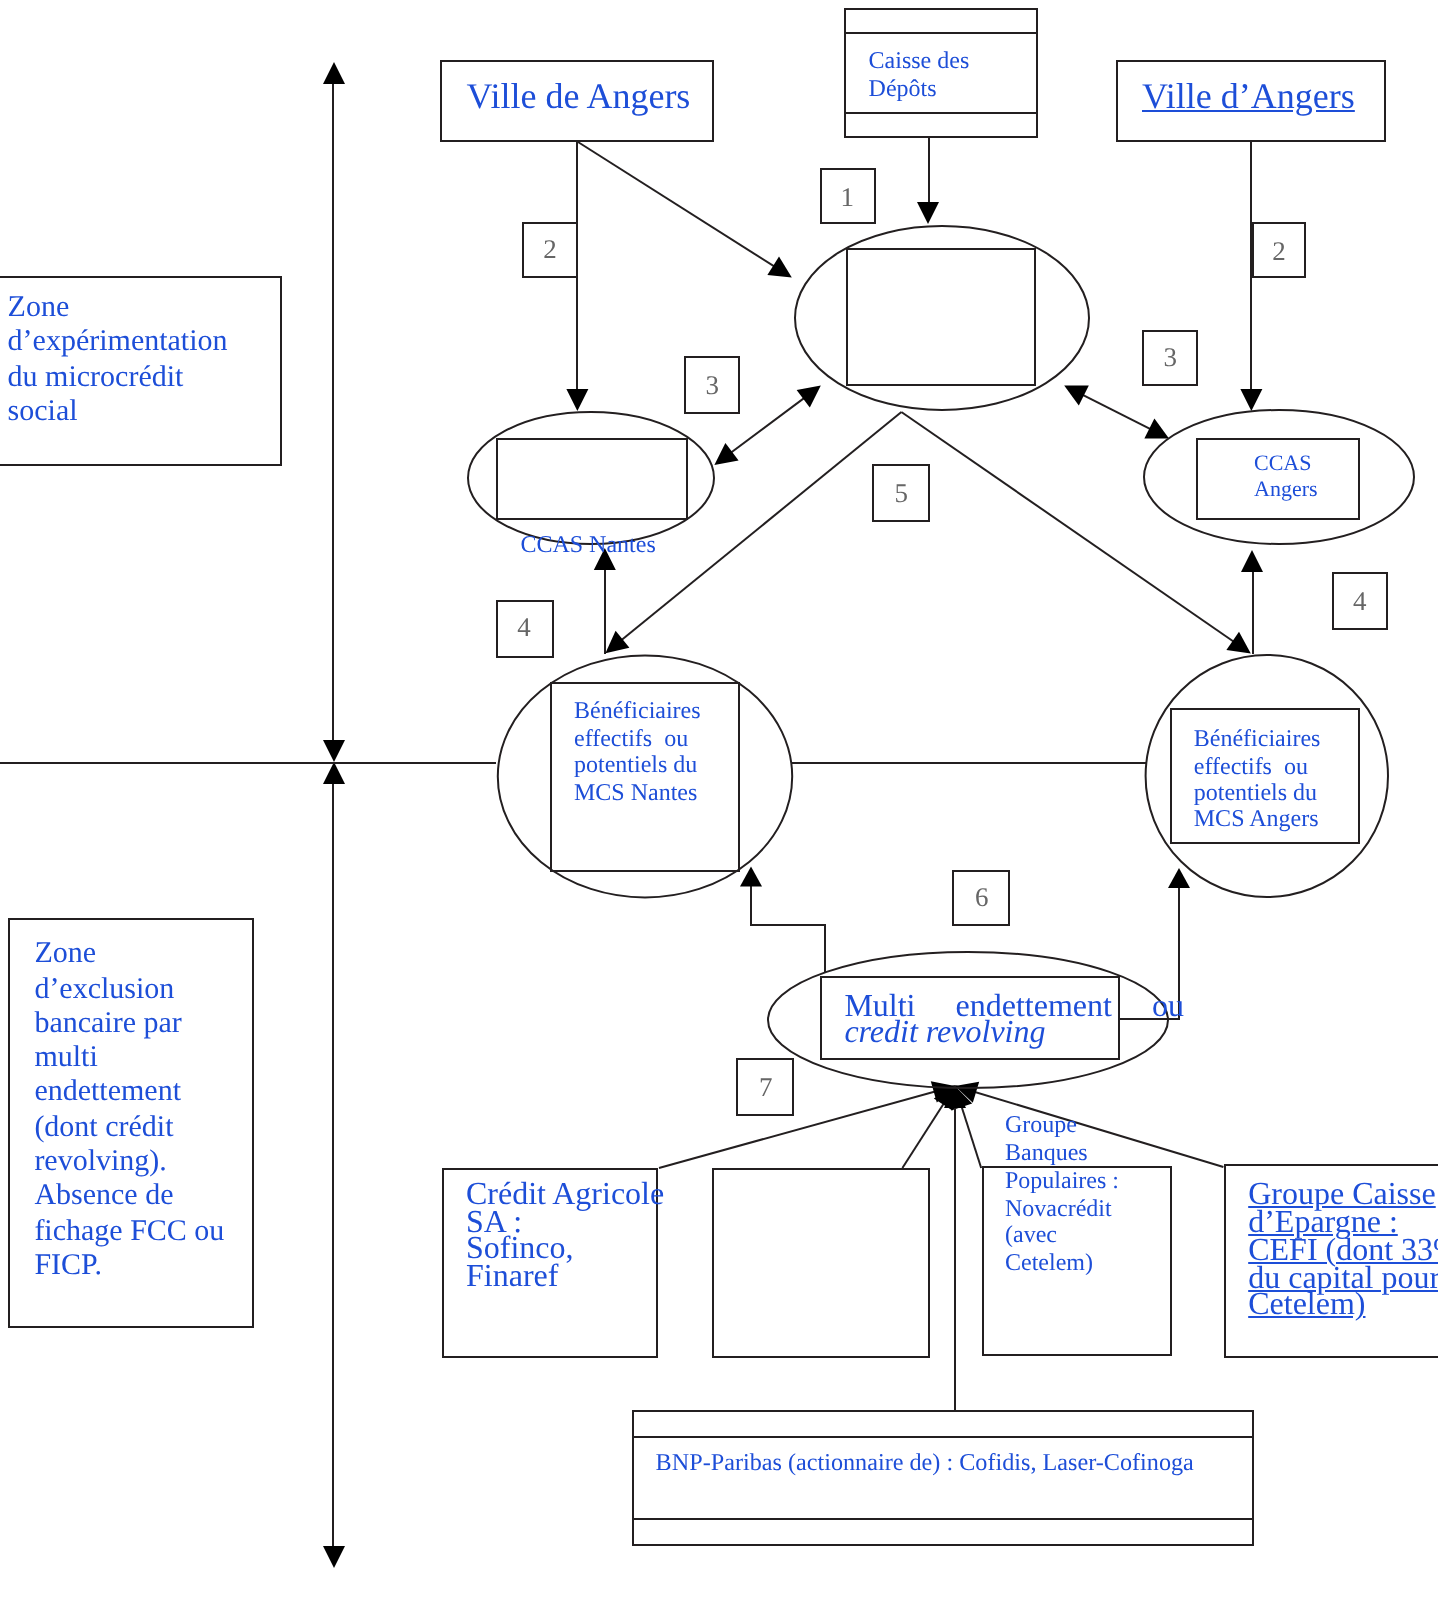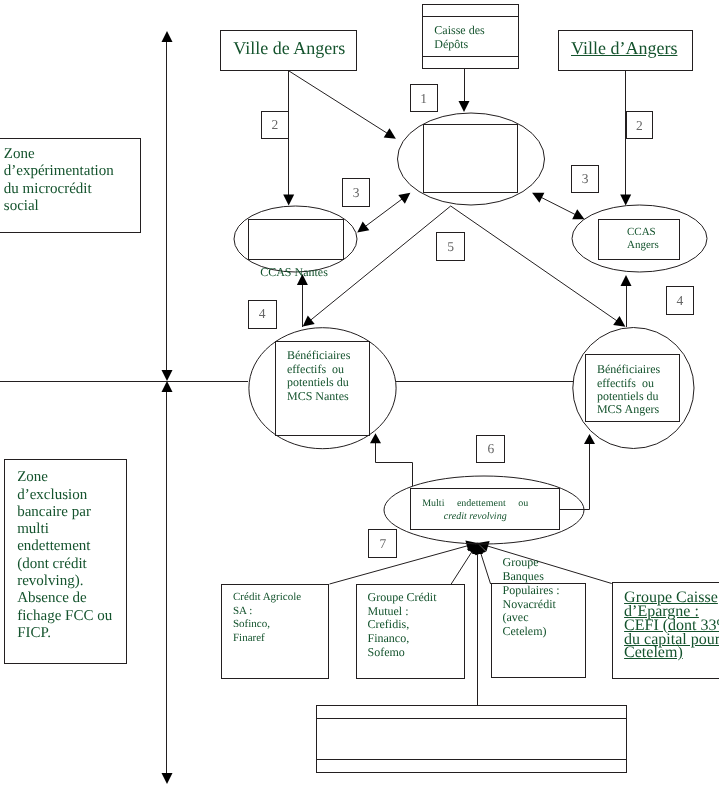--- a/index.html
+++ b/index.html
@@ -5,38 +5,38 @@
 <style>
   html,body{margin:0;padding:0;background:#ffffff;}
   body{width:719px;height:801px;overflow:hidden;
        -webkit-font-smoothing:antialiased;text-rendering:geometricPrecision;
        font-family:"Liberation Serif",serif;color:#1a1a1a;}
   #sheet{position:relative;width:719px;height:801px;}
   svg#diagram{position:absolute;left:0;top:0;width:719px;height:801px;display:block;}
   .shape{fill:none;stroke:#231f20;stroke-width:1;}
   .arrowline{fill:none;stroke:#231f20;stroke-width:1;}
   .head{fill:#000;stroke:none;}
-  .txt{position:absolute;font-family:"Liberation Serif",serif;color:#14532d;
+  .txt{position:absolute;font-family:"Liberation Serif",serif;color:#1d4ed8;
        white-space:pre;}
   .mk{position:absolute;font-family:"Liberation Serif",serif;color:#666;
       font-size:13.5px;text-align:center;line-height:1;}
 
   .zone-exp{left:3.8px;top:146.2px;font-size:15px;line-height:17.3px;}
   .zone-exc{left:17.2px;top:469.3px;font-size:15px;line-height:17.3px;}
   .t-vn{left:233.3px;top:38.8px;font-size:18px;line-height:18px;}
   .t-va{left:571px;top:38.8px;font-size:18px;line-height:18px;text-decoration:underline;}
   .t-cd{left:434.3px;top:24.4px;font-size:12px;line-height:13.5px;}
   .t-cm{left:435px;top:129.9px;font-size:12px;line-height:14.2px;}
   .t-ccn{left:260.2px;top:226.1px;font-size:12px;line-height:14px;margin-top:39px;}
   .t-cca{left:627px;top:225.8px;font-size:11px;line-height:13.6px;}
   .t-bn{left:287px;top:349.3px;font-size:12px;line-height:13.55px;}
   .t-ba{left:596.9px;top:363.2px;font-size:12px;line-height:13.4px;}
-  .t-me{left:422.2px;top:496.9px;font-size:10px;line-height:13.4px;text-align:center;}
+  .t-me{left:422.2px;top:496.9px;font-size:16px;line-height:13.4px;}
   .t-me i{font-style:italic;}
-  .t-b1{left:233px;top:590.8px;font-size:11px;line-height:13.85px;}
+  .t-b1{left:233px;top:590.8px;font-size:16px;line-height:13.85px;}
   .t-b2{left:367.5px;top:590.8px;font-size:12px;line-height:13.85px;}
   .t-b3{left:502.5px;top:556px;font-size:12px;line-height:13.85px;}
   .t-b4{left:624.1px;top:591.1px;font-size:16px;line-height:13.85px;text-decoration:underline;}
   .t-bnp{left:327.8px;top:725.3px;font-size:12.1px;line-height:13.5px;}
 
   .mk1{left:410px;top:91.5px;width:27.2px;}
   .mk2a{left:261.6px;top:118.4px;width:26.8px;}
   .mk2b{left:626px;top:118.6px;width:26.9px;}
   .mk3a{left:342.3px;top:186.3px;width:27.6px;}
   .mk3b{left:571.6px;top:172.3px;width:27.1px;}
@@ -169,23 +169,23 @@
   <div class="txt zone-exc">Zone<br>d’exclusion<br>bancaire par<br>multi<br>endettement<br>(dont crédit<br>revolving).<br>Absence de<br>fichage FCC ou<br>FICP.</div>
   <div class="txt t-vn">Ville de Angers</div>
   <div class="txt t-va">Ville d’Angers</div>
   <div class="txt t-cd">Caisse des<br>Dépôts</div>
   <div class="txt t-ccn">CCAS Nantes</div>
   <div class="txt t-cca">CCAS<br>Angers</div>
   <div class="txt t-bn">Bénéficiaires<br>effectifs  ou<br>potentiels du<br>MCS Nantes</div>
   <div class="txt t-ba">Bénéficiaires<br>effectifs  ou<br>potentiels du<br>MCS Angers</div>
   <div class="txt t-me"><span>Multi     endettement     ou</span><br><i>credit revolving</i></div>
   <div class="txt t-b1">Crédit Agricole<br>SA :<br>Sofinco,<br>Finaref</div>
-  <div class="txt t-b2">Groupe Crédit<br>Mutuel :<br>Crefidis,<br>Financo,<br>Sofemo</div>
   <div class="txt t-b3">Groupe<br>Banques<br>Populaires :<br>Novacrédit<br>(avec<br>Cetelem)</div>
   <div class="txt t-b4">Groupe Caisse<br>d’Epargne :<br>CEFI (dont 33%<br>du capital pour<br>Cetelem)</div>
+  <div class="txt t-bnp">BNP-Paribas (actionnaire de) : Cofidis, Laser-Cofinoga</div>
 
   <div class="mk mk1">1</div>
   <div class="mk mk2a">2</div>
   <div class="mk mk2b">2</div>
   <div class="mk mk3a">3</div>
   <div class="mk mk3b">3</div>
   <div class="mk mk4a">4</div>
   <div class="mk mk4b">4</div>
   <div class="mk mk5">5</div>
   <div class="mk mk6">6</div>

